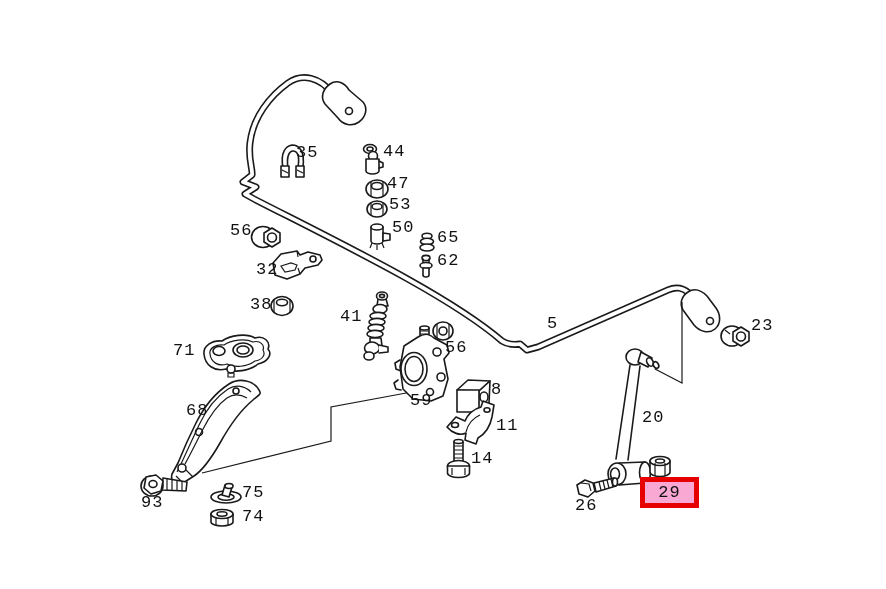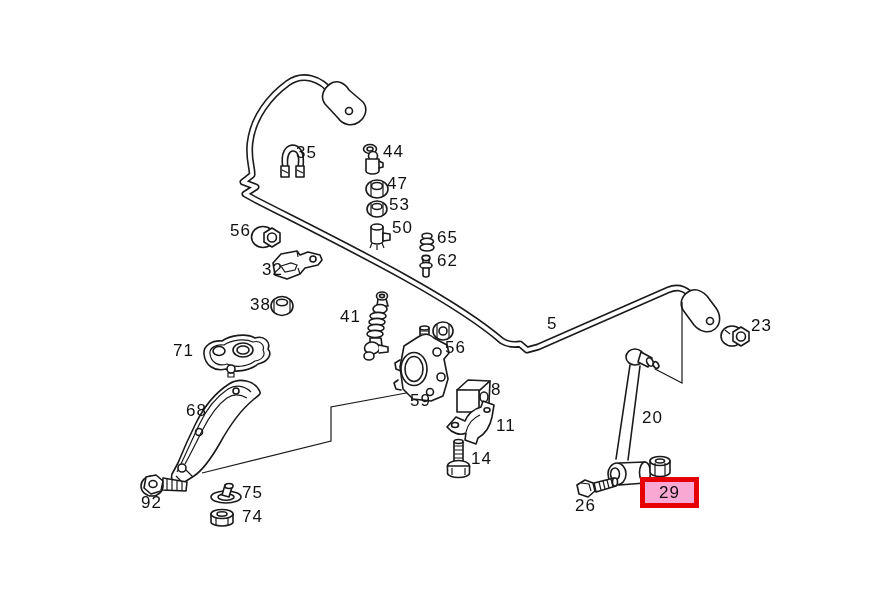--- a/index.html
+++ b/index.html
@@ -1,18 +1,18 @@
 <!DOCTYPE html>
 <html style="--hl: #e60000;"><head>
 <meta charset="utf-8">
 <style>
   html,body{margin:0;padding:0;background:#fff;}
   .stage{
     position:relative;width:886px;height:589px;background:#fff;overflow:hidden;
-    font-family:Liberation Sans, sans-serif;
+    font-family:Liberation Mono, monospace;
   }
   .stage svg{position:absolute;left:0;top:0;}
   .ln{fill:none;stroke:#1a1a1a;stroke-width:1.6;stroke-linecap:round;stroke-linejoin:round;}
   .fw{fill:#ffffff;stroke:#1a1a1a;stroke-width:1.6;stroke-linecap:round;stroke-linejoin:round;}
   .thin{fill:none;stroke:#1a1a1a;stroke-width:1.2;}
   .tube-outer{fill:none;stroke:#1a1a1a;stroke-width:7;stroke-linecap:round;stroke-linejoin:round;}
   .tube-inner{fill:none;stroke:#ffffff;stroke-width:3.8;stroke-linecap:round;stroke-linejoin:round;}
   .lbl{
     position:absolute;font-size:17px;line-height:1;letter-spacing:1px;color:#111;
     white-space:nowrap;user-select:none;
@@ -247,32 +247,32 @@
   </svg>
 
   <div class="lbl" style="left:296px;top:144px;">35</div>
   <div class="lbl" style="left:383px;top:143px;">44</div>
   <div class="lbl" style="left:387px;top:175px;">47</div>
   <div class="lbl" style="left:389px;top:196px;">53</div>
   <div class="lbl" style="left:392px;top:219px;">50</div>
   <div class="lbl" style="left:437px;top:229px;">65</div>
   <div class="lbl" style="left:437px;top:252px;">62</div>
   <div class="lbl" style="left:230px;top:222px;">56</div>
-  <div class="lbl" style="left:262px;top:261px;">32</div>
+  <div class="lbl" style="left:256px;top:261px;">32</div>
   <div class="lbl" style="left:250px;top:296px;">38</div>
   <div class="lbl" style="left:340px;top:308px;">41</div>
   <div class="lbl" style="left:547px;top:315px;">5</div>
   <div class="lbl" style="left:445px;top:339px;">56</div>
   <div class="lbl" style="left:410px;top:392px;">59</div>
   <div class="lbl" style="left:491px;top:381px;">8</div>
   <div class="lbl" style="left:496px;top:417px;">11</div>
   <div class="lbl" style="left:471px;top:450px;">14</div>
   <div class="lbl" style="left:173px;top:342px;">71</div>
   <div class="lbl" style="left:154px;top:402px;margin-left:32px;">68</div>
-  <div class="lbl" style="left:141px;top:494px;">92</div>
+  <div class="lbl" style="left:141px;top:494px;">93</div>
   <div class="lbl" style="left:242px;top:484px;">75</div>
   <div class="lbl" style="left:242px;top:508px;">74</div>
   <div class="lbl" style="left:751px;top:317px;">23</div>
   <div class="lbl" style="left:642px;top:409px;">20</div>
   <div class="lbl" style="left:575px;top:497px;">26</div>
 
   <div class="hl-box">
     <span>29</span>
   </div>
 

